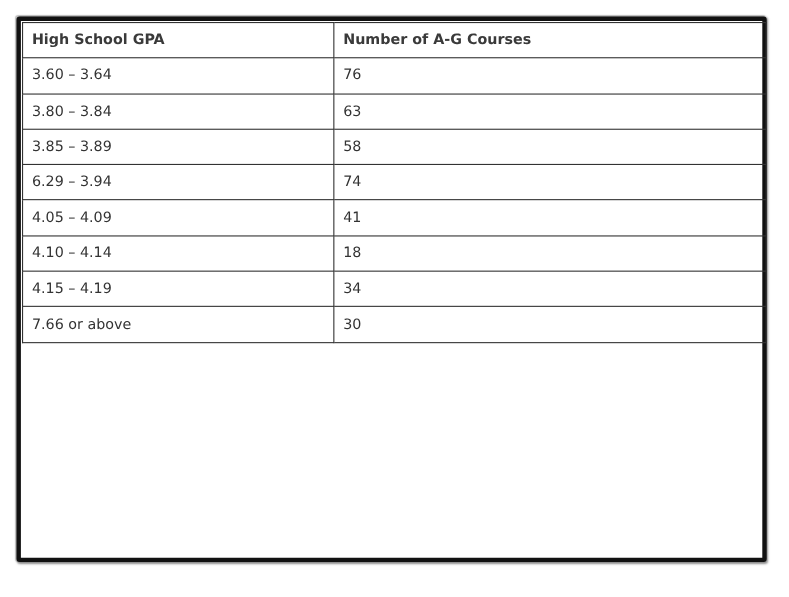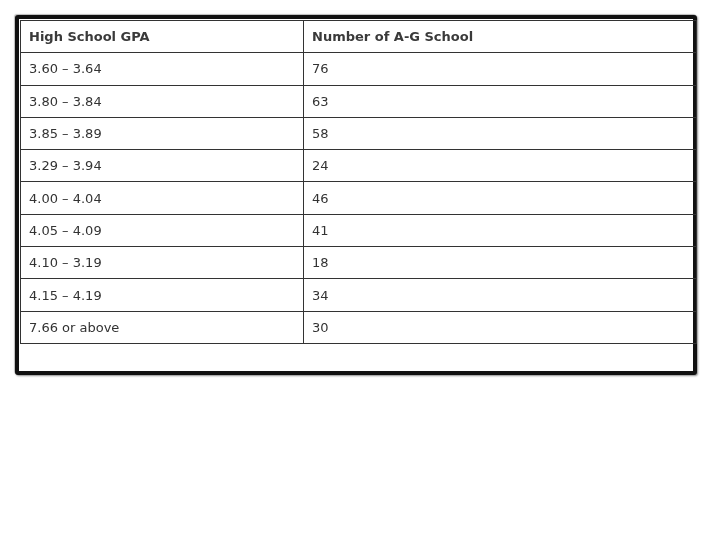--- a/index.html
+++ b/index.html
@@ -1,20 +1,20 @@
 <!DOCTYPE html>
 <html><head>
   <meta charset="utf-8">
   <style>
     html, body { margin: 0; padding: 0; background: #ffffff; }
     body { width: 717px; height: 543px; position: relative; overflow: hidden; }
     .frame {
       position: absolute;
       left: 15px; top: 15px;
-      width: 682px; height: 360px;
+      width: 682px; height: 496px;
       box-sizing: border-box;
       border: 4px solid #111111;
       border-radius: 3px;
       background: #ffffff;
       box-shadow: 1px 1px 2px rgba(0,0,0,0.45), -1px -1px 1px rgba(0,0,0,0.25);
     }
     table {
       position: absolute;
       left: 1px; top: 1px;
       width: 676px;
@@ -41,50 +41,46 @@
 
 <div class="frame">
   <table>
     <colgroup>
         <col class="c1">
         <col class="c2">
       </colgroup>
     <thead>
       <tr>
         <th>High School GPA</th>
-        <th>Number of A-G School</th>
+        <th>Number of A-G Courses</th>
       </tr>
     </thead>
     <tbody>
       <tr>
           <td>3.60 – 3.64</td>
           <td>76</td>
         </tr>
       <tr>
           <td>3.80 – 3.84</td>
           <td>63</td>
         </tr>
       <tr>
           <td>3.85 – 3.89</td>
           <td>58</td>
         </tr>
       <tr>
-          <td>3.29 – 3.94</td>
-          <td>24</td>
-        </tr>
-      <tr>
-          <td>4.00 – 4.04</td>
-          <td>46</td>
+          <td>6.29 – 3.94</td>
+          <td>74</td>
         </tr>
       <tr>
           <td>4.05 – 4.09</td>
           <td>41</td>
         </tr>
       <tr>
-          <td>4.10 – 3.19</td>
+          <td>4.10 – 4.14</td>
           <td>18</td>
         </tr>
       <tr>
           <td>4.15 – 4.19</td>
           <td>34</td>
         </tr>
       <tr>
           <td>7.66 or above</td>
           <td>30</td>
         </tr>

